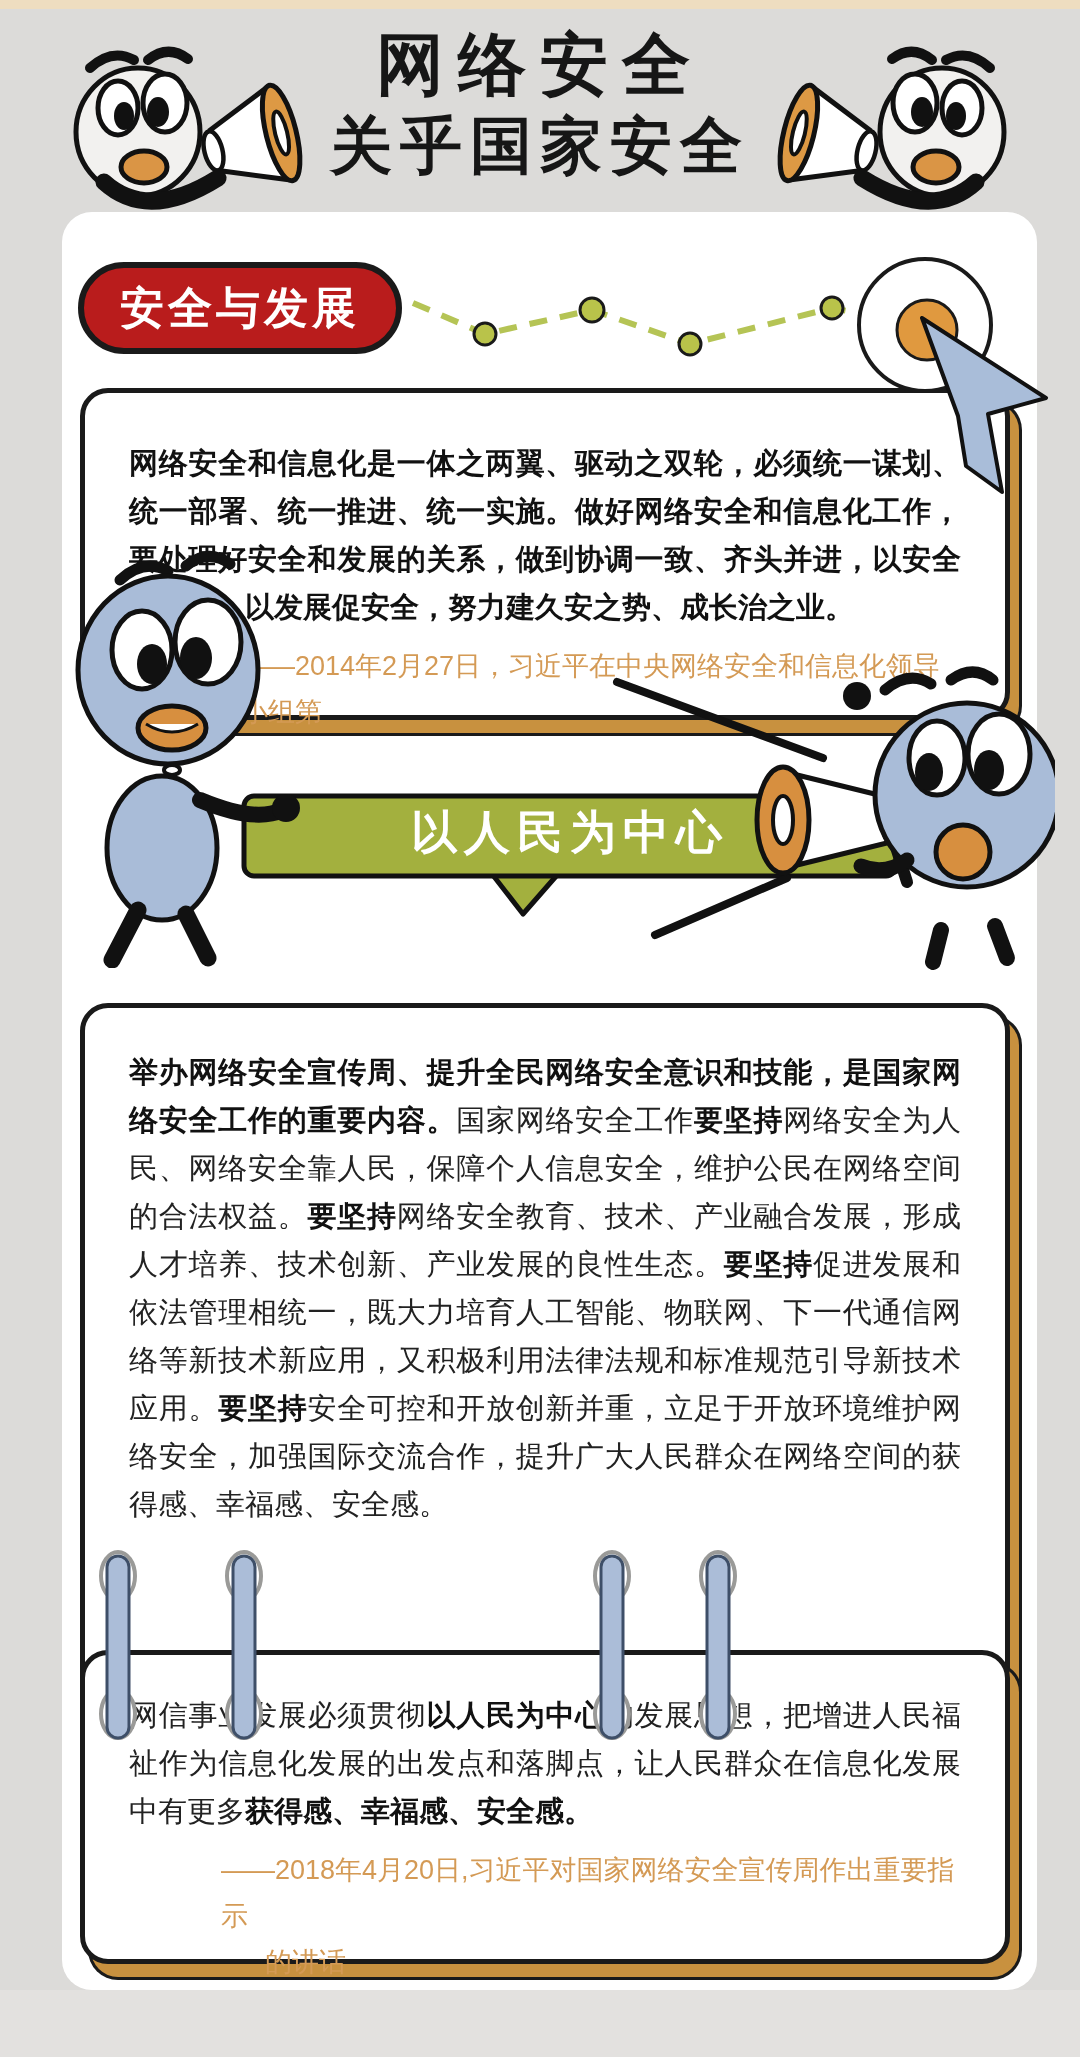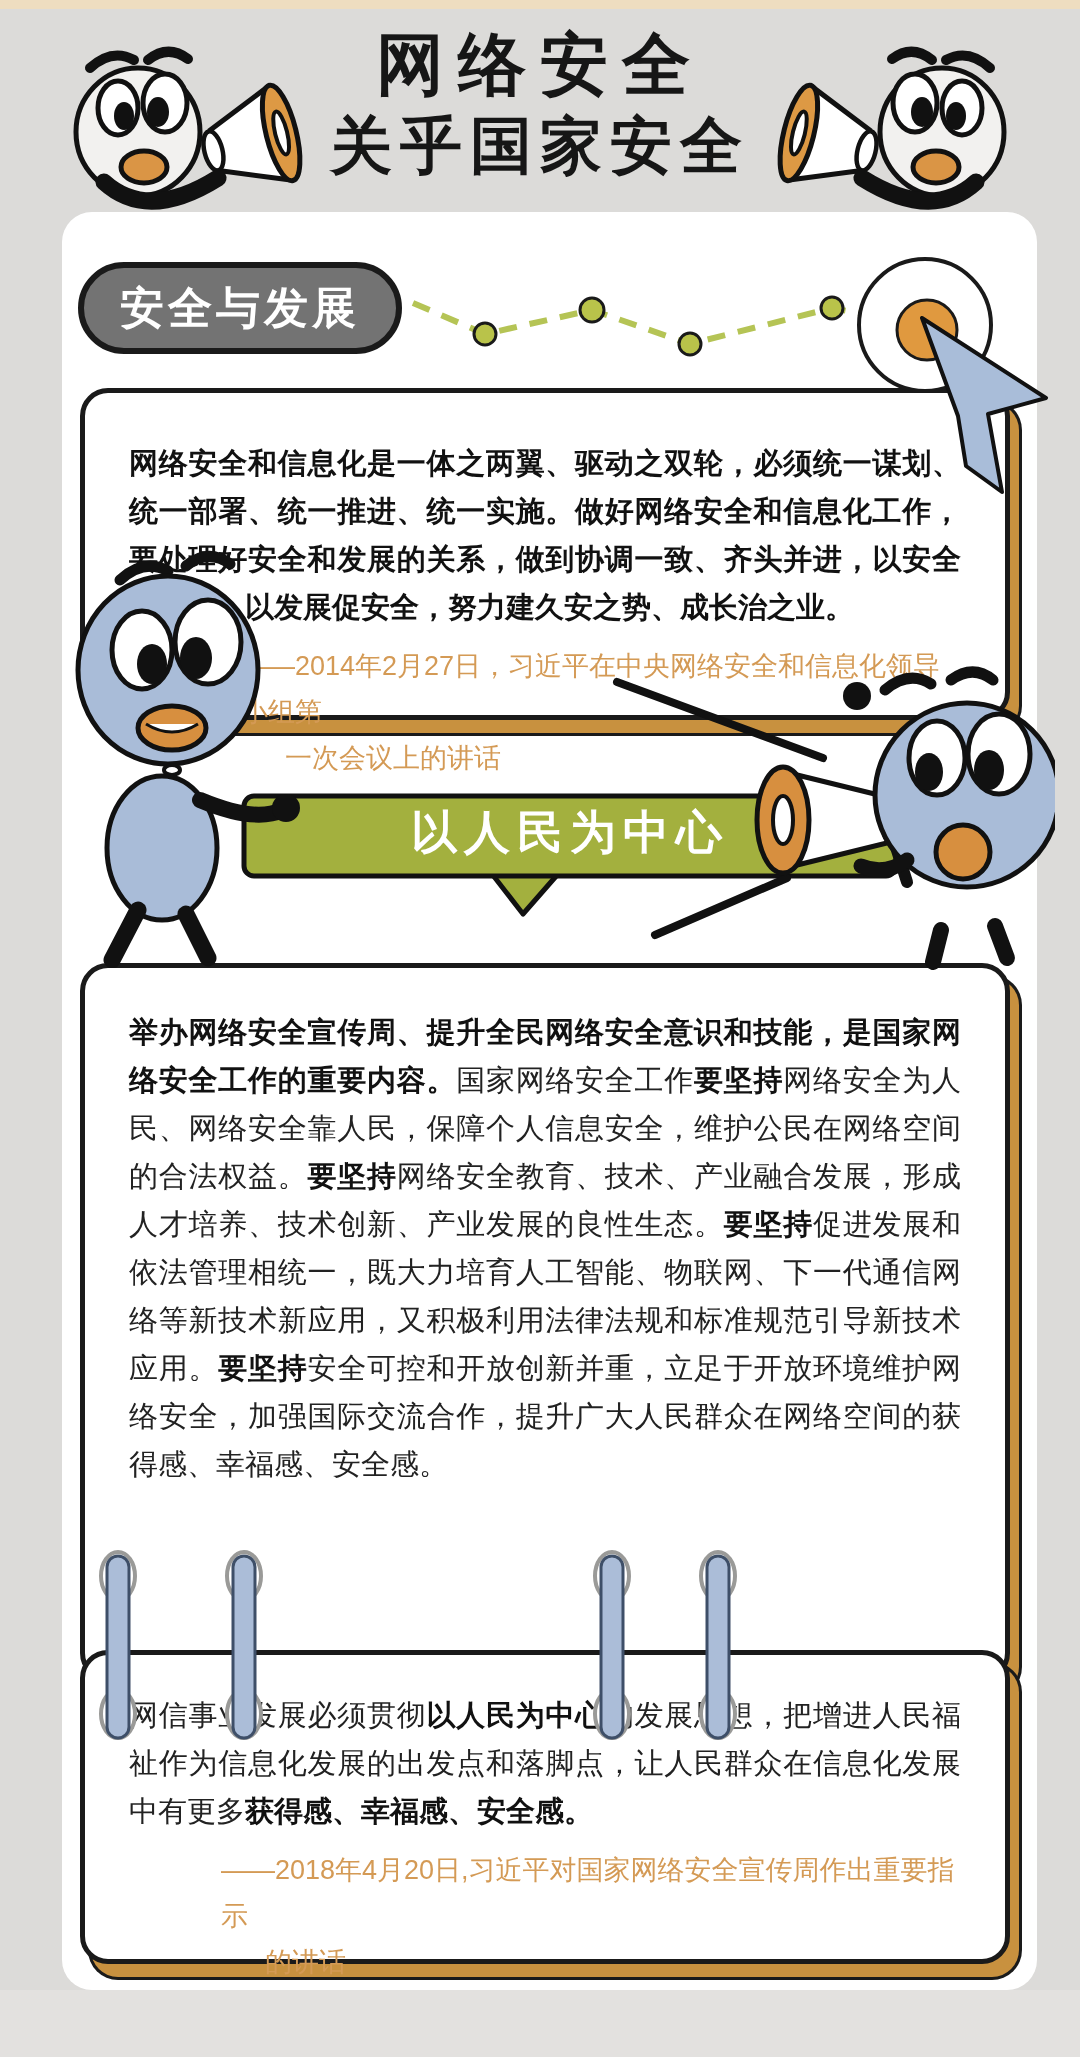--- a/index.html
+++ b/index.html
@@ -7,29 +7,29 @@
   .page{position:relative;width:1080px;height:2057px;overflow:hidden;background:#dcdbd9;}
   .top-bar{position:absolute;left:0;top:0;width:1080px;height:9px;background:#eeddc0;}
   .bottom-area{position:absolute;left:0;top:1990px;width:1080px;height:67px;background:#e3e1df;}
   .side-gutter{position:absolute;top:212px;width:62px;height:1778px;background:#dcdbd9;}
   .card{position:absolute;left:62px;top:212px;width:975px;height:1778px;background:#ffffff;border-radius:30px;}
 
   .title{position:absolute;left:0;width:1080px;text-align:center;color:#161616;font-weight:900;}
   .title-1{top:20px;font-size:68px;letter-spacing:14px;}
   .title-2{top:104px;font-size:62px;letter-spacing:8px;}
 
-  .badge{position:absolute;left:78px;top:262px;width:324px;height:92px;background:#737373;
+  .badge{position:absolute;left:78px;top:262px;width:324px;height:92px;background:#b91c1c;
          border:6px solid #1a1a1a;border-radius:52px;display:flex;align-items:center;justify-content:center;
          color:#ffffff;font-size:44px;font-weight:800;letter-spacing:4px;z-index:6;box-sizing:border-box;}
 
   .qbox{position:absolute;left:80px;width:930px;background:#ffffff;border:5px solid #1a1a1a;border-radius:28px;
         box-sizing:border-box;z-index:3;
         box-shadow:10px 14px 0 -1px #c8913f,10px 14px 0 2px #1a1a1a;}
   .qbox-1{top:388px;height:332px;padding:46px 44px 0 44px;}
-  .qbox-2{top:963px;height:718px;padding:40px 44px 12px 44px;}
+  .qbox-2{top:1003px;height:718px;padding:40px 44px 12px 44px;}
   .qbox-3{top:1650px;height:314px;padding:36px 44px 0 44px;}
 
   .quote-text{font-size:29px;line-height:48px;color:#222;font-weight:400;text-align:justify;}
   .quote-text .b{font-weight:800;color:#111;}
   .attribution{margin-top:12px;font-size:27px;line-height:46px;color:#d49a55;}
   .att-left1{padding-left:112px;}
   .att-left3{padding-left:92px;}
   .attribution .indent{margin-left:44px;}
   .att-right{text-align:right;padding-right:4px;}
 
@@ -91,21 +91,20 @@
   </svg>
 
   <div class="badge">
     <span>安全与发展</span>
   </div>
 
   <div class="qbox qbox-1">
     <div class="quote-text"><span class="b">网络安全和信息化是一体之两翼、驱动之双轮，必须统一谋划、统一部署、统一推进、统一实施。做好网络安全和信息化工作，要处理好安全和发展的关系，做到协调一致、齐头并进，以安全保发展、以发展促安全，努力建久安之势、成长治之业。</span></div>
     <div class="attribution att-left1">
         <div>——2014年2月27日，习近平在中央网络安全和信息化领导小组第</div>
-        <div class="indent">一次会议上的讲话</div>
       </div>
   </div>
 
   <svg class="banner" viewBox="0 0 660 132">
     <polygon points="252,88 318,88 283,128" fill="#a3b03e" stroke="#111" stroke-width="5" stroke-linejoin="round"></polygon>
     <rect x="4" y="10" width="652" height="80" rx="10" fill="#a3b03e" stroke="#111" stroke-width="5"></rect>
   </svg>
   <div class="banner-label">以人民为中心</div>
 
   <svg class="deco" style="left:50px;top:548px;" width="280" height="420" viewBox="0 0 280 420">

